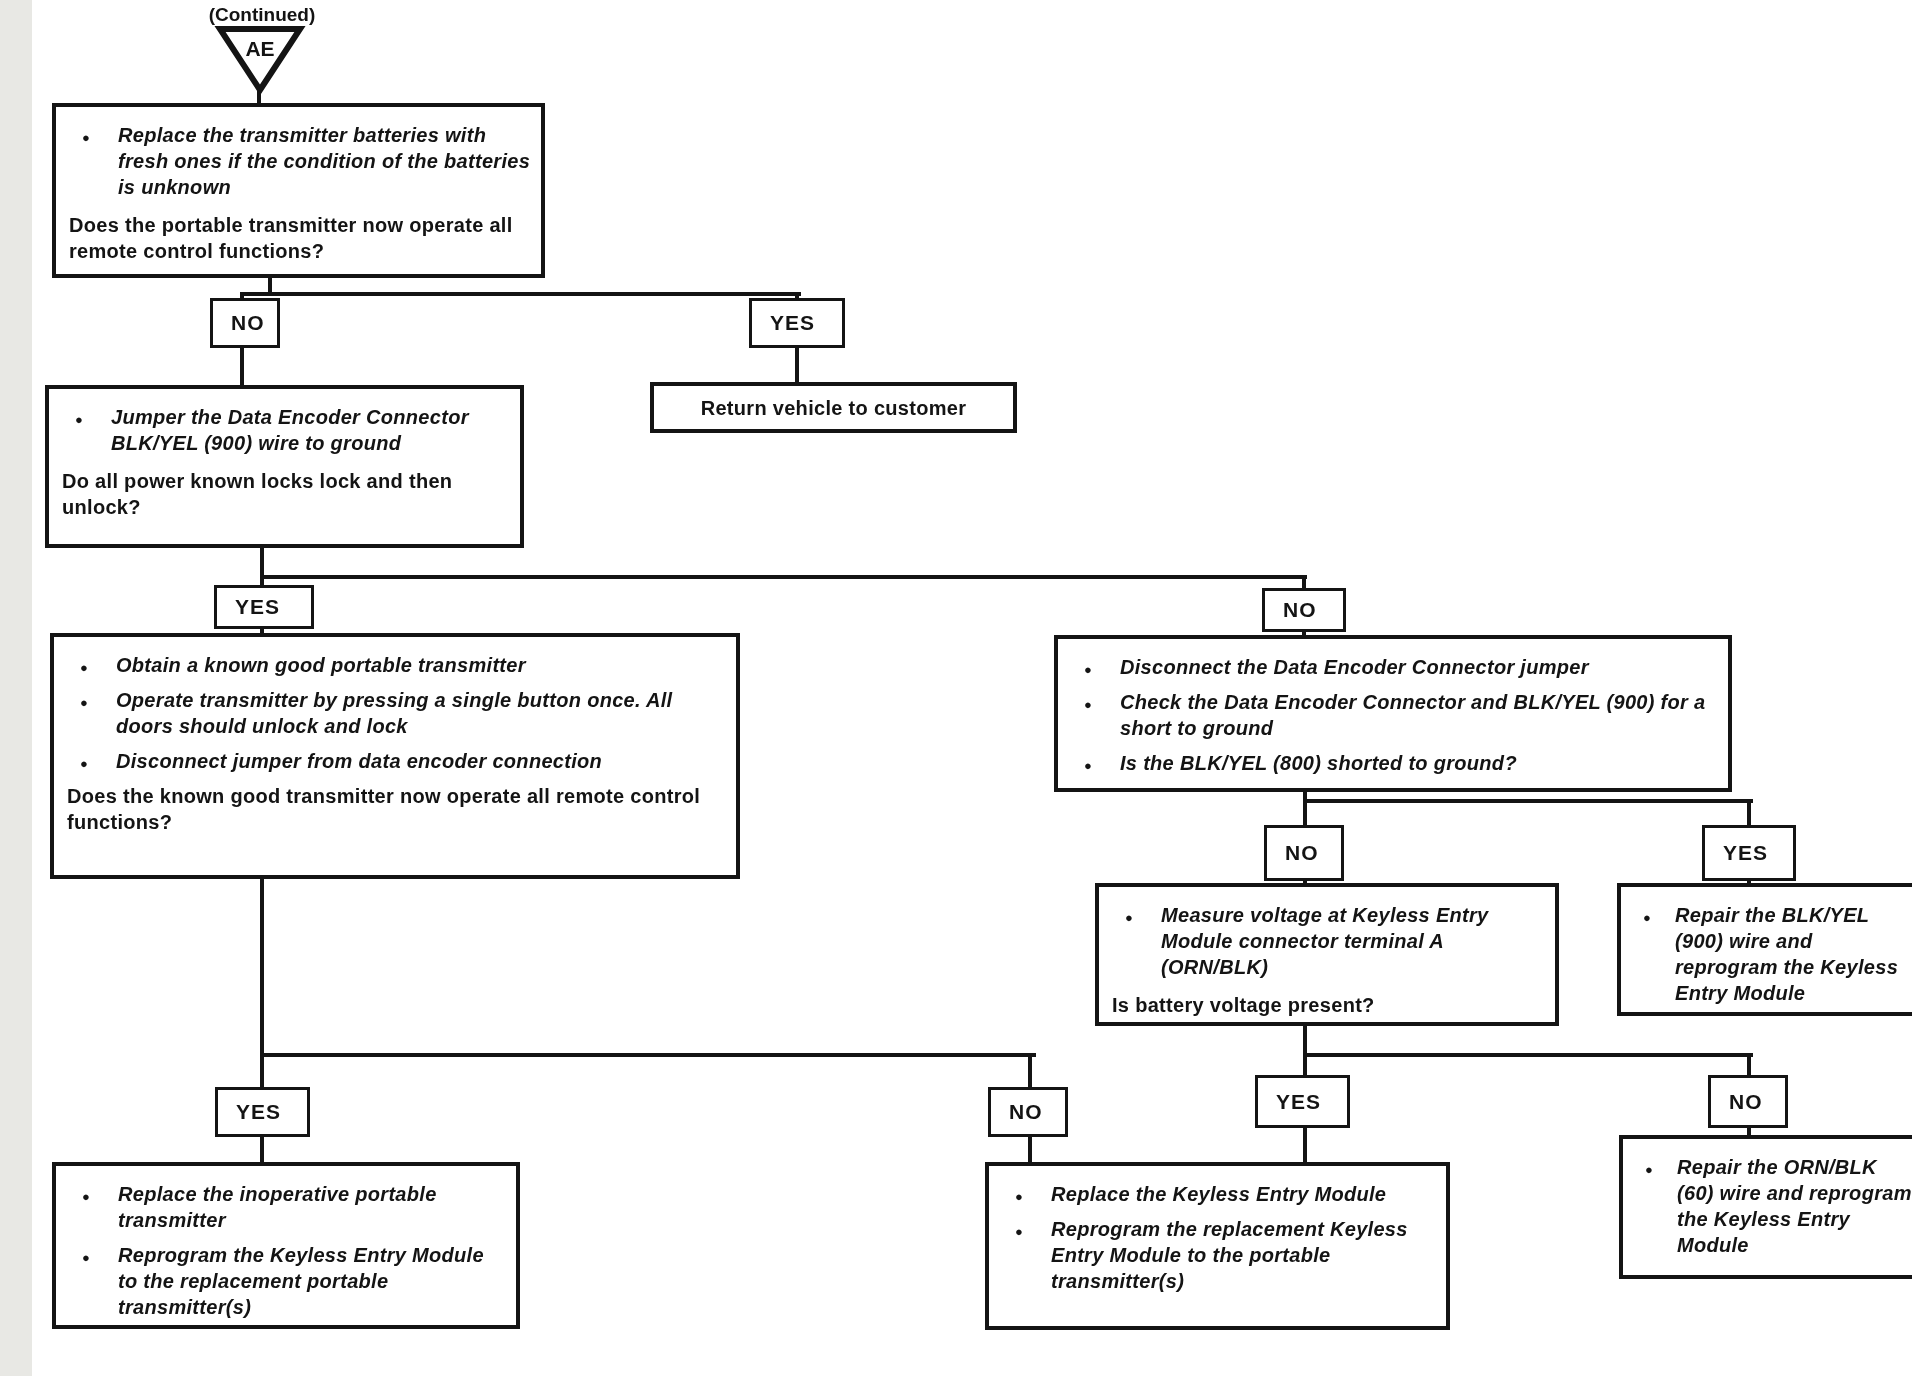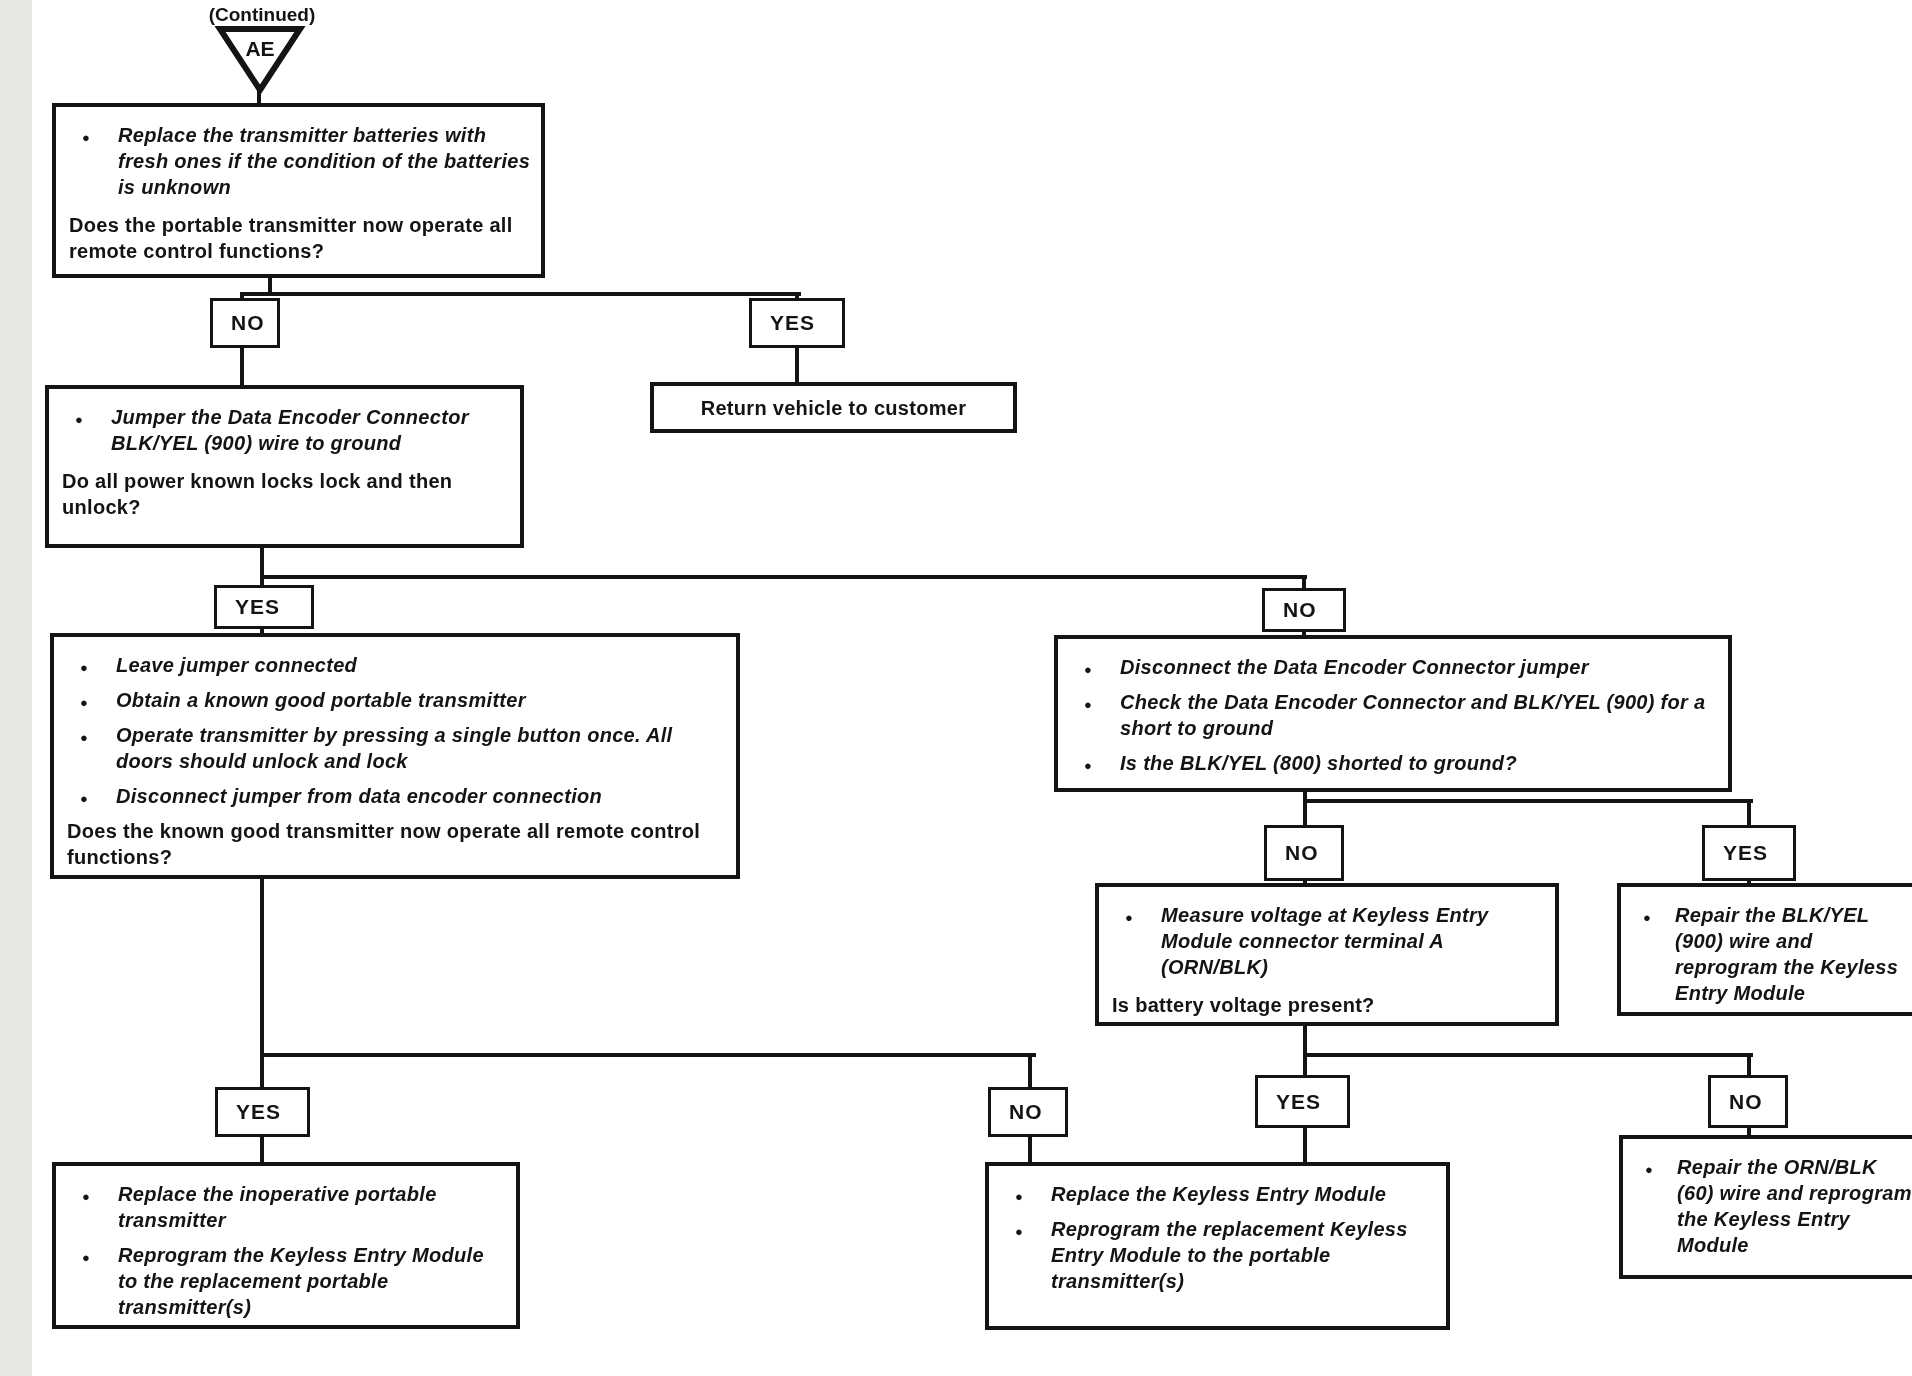--- a/index.html
+++ b/index.html
@@ -88,21 +88,20 @@
   </div>
 
   <div class="lbl" style="left:182px;top:585px;width:100px;height:44px">
       <span>YES</span>
     </div>
   <div class="lbl" style="left:1230px;top:588px;width:84px;height:44px">
       <span>NO</span>
     </div>
 
   <div class="node" style="left:18px;top:633px;width:690px;height:246px">
-    <div class="bullet">Leave jumper connected</div>
     <div class="bullet">Obtain a known good portable transmitter</div>
     <div class="bullet">Operate transmitter by pressing a single button once. All doors should unlock and lock</div>
     <div class="bullet">Disconnect jumper from data encoder connection</div>
     <div class="question" style="margin-top:8px">Does the known good transmitter now operate all remote control functions?</div>
   </div>
 
   <div class="node" style="left:1022px;top:635px;width:678px;height:157px">
     <div class="bullet">Disconnect the Data Encoder Connector jumper</div>
     <div class="bullet">Check the Data Encoder Connector and BLK/YEL (900) for a short to ground</div>
     <div class="bullet">Is the BLK/YEL (800) shorted to ground?</div>

